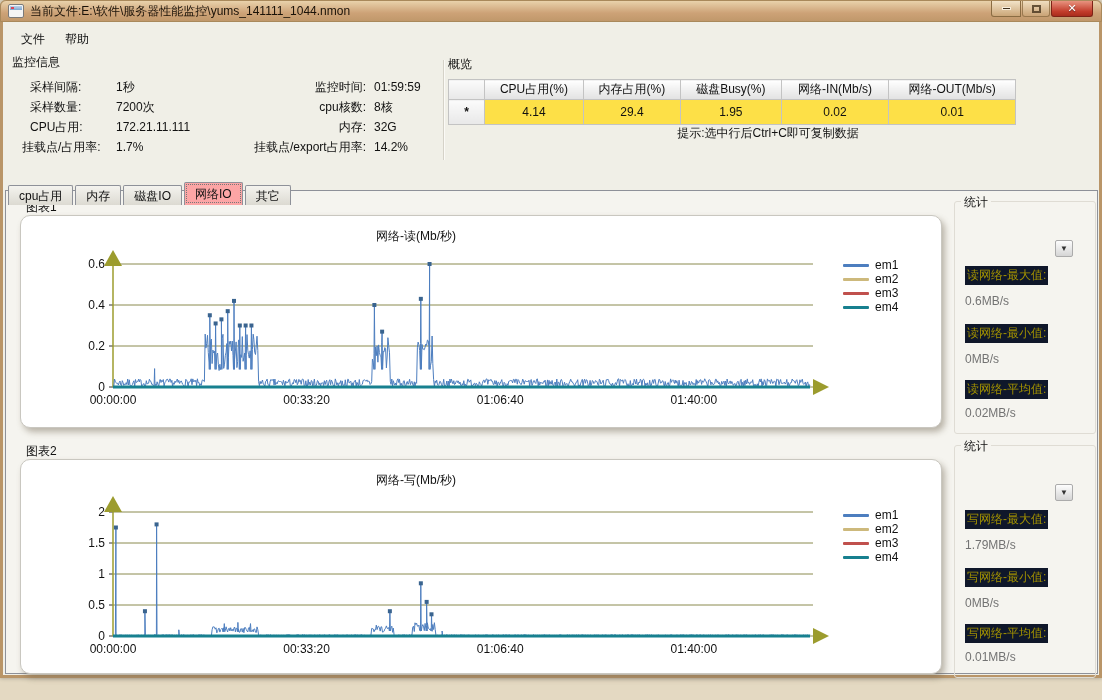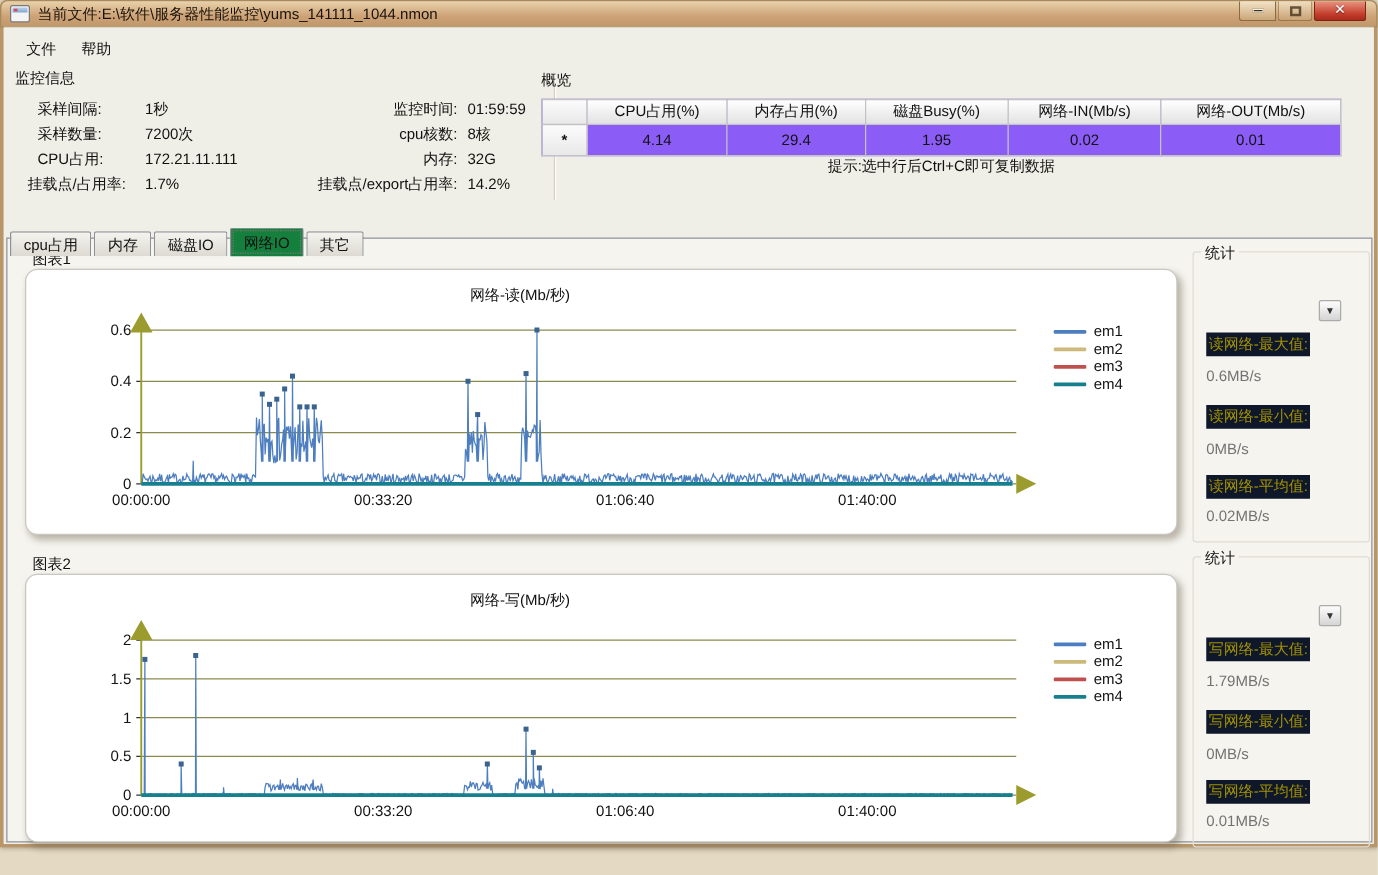--- a/index.html
+++ b/index.html
@@ -43,34 +43,34 @@
   .group-label { color:#111; }
   .info-rows { margin-top:6px; }
   .info-row { display:grid; grid-template-columns:104px 118px 132px 78px; height:20px; align-items:center; }
   .info-row .l1 { padding-left:18px; }
   .info-row .l2 { text-align:right; }
   .info-row .v2 { padding-left:8px; }
   .v-divider { position:absolute; left:440px; top:38px; height:100px; width:2px;
                border-left:1px solid #D5D2C8; border-right:1px solid #FBFAF6; }
 
   
-  .ov-group { position:absolute; left:430px; top:34px; width:646px; height:112px; }
-  .ov-table { margin-top:6px; width:640px; border-collapse:collapse; background:#8b5cf6;
+  .ov-group { position:absolute; left:445px; top:34px; width:646px; height:112px; }
+  .ov-table { margin-top:6px; width:568px; border-collapse:collapse; background:#fde047;
               border:1px solid #8E8E8E; }
   .ov-table th, .ov-table td { border:1px solid #C3C3C3; text-align:center; font-weight:normal; }
   .ov-table th { height:20px; background:linear-gradient(#FFFFFF,#EDEDED 60%,#E2E2E2); }
   .ov-table td { height:25px; }
   .ov-table .rowhdr { width:36px; background:linear-gradient(#FBFBFB,#E8E8E8); font-weight:bold; }
   .ov-hint { width:640px; text-align:center; }
 
   
   .tabstrip { position:absolute; left:5px; top:160px; height:23px; display:flex; align-items:flex-end; z-index:3; }
   .tab { height:20px; padding:2px 10px 0; margin-right:2px; border:1px solid #8E9199; border-bottom:none;
          background:linear-gradient(#F4F3EE,#DCDAD2); border-radius:2px 2px 0 0; cursor:default; white-space:nowrap;}
-  .tab.active { height:23px; background:#15803d; position:relative; z-index:4; padding-top:3px;
+  .tab.active { height:23px; background:#fca5a5; position:relative; z-index:4; padding-top:3px;
                 outline:1px dotted #777; outline-offset:-3px;margin-top:12px; }
   .tabpage { position:absolute; left:2px; top:168px; width:1093px; height:484px;
              border:1px solid #8E9199; background:#F5F4EF; }
 
   
   .chart-label1 { position:absolute; left:20px; top:8px; }
   .chart-label2 { position:absolute; left:20px; top:252px; }
   .chart-panel { position:absolute; left:14px; width:922px; background:#FFFFFF;
                  border:1px solid #C9C7C0; border-radius:10px;
                  box-shadow:3px 4px 6px rgba(110,100,80,.45); overflow:hidden; }

